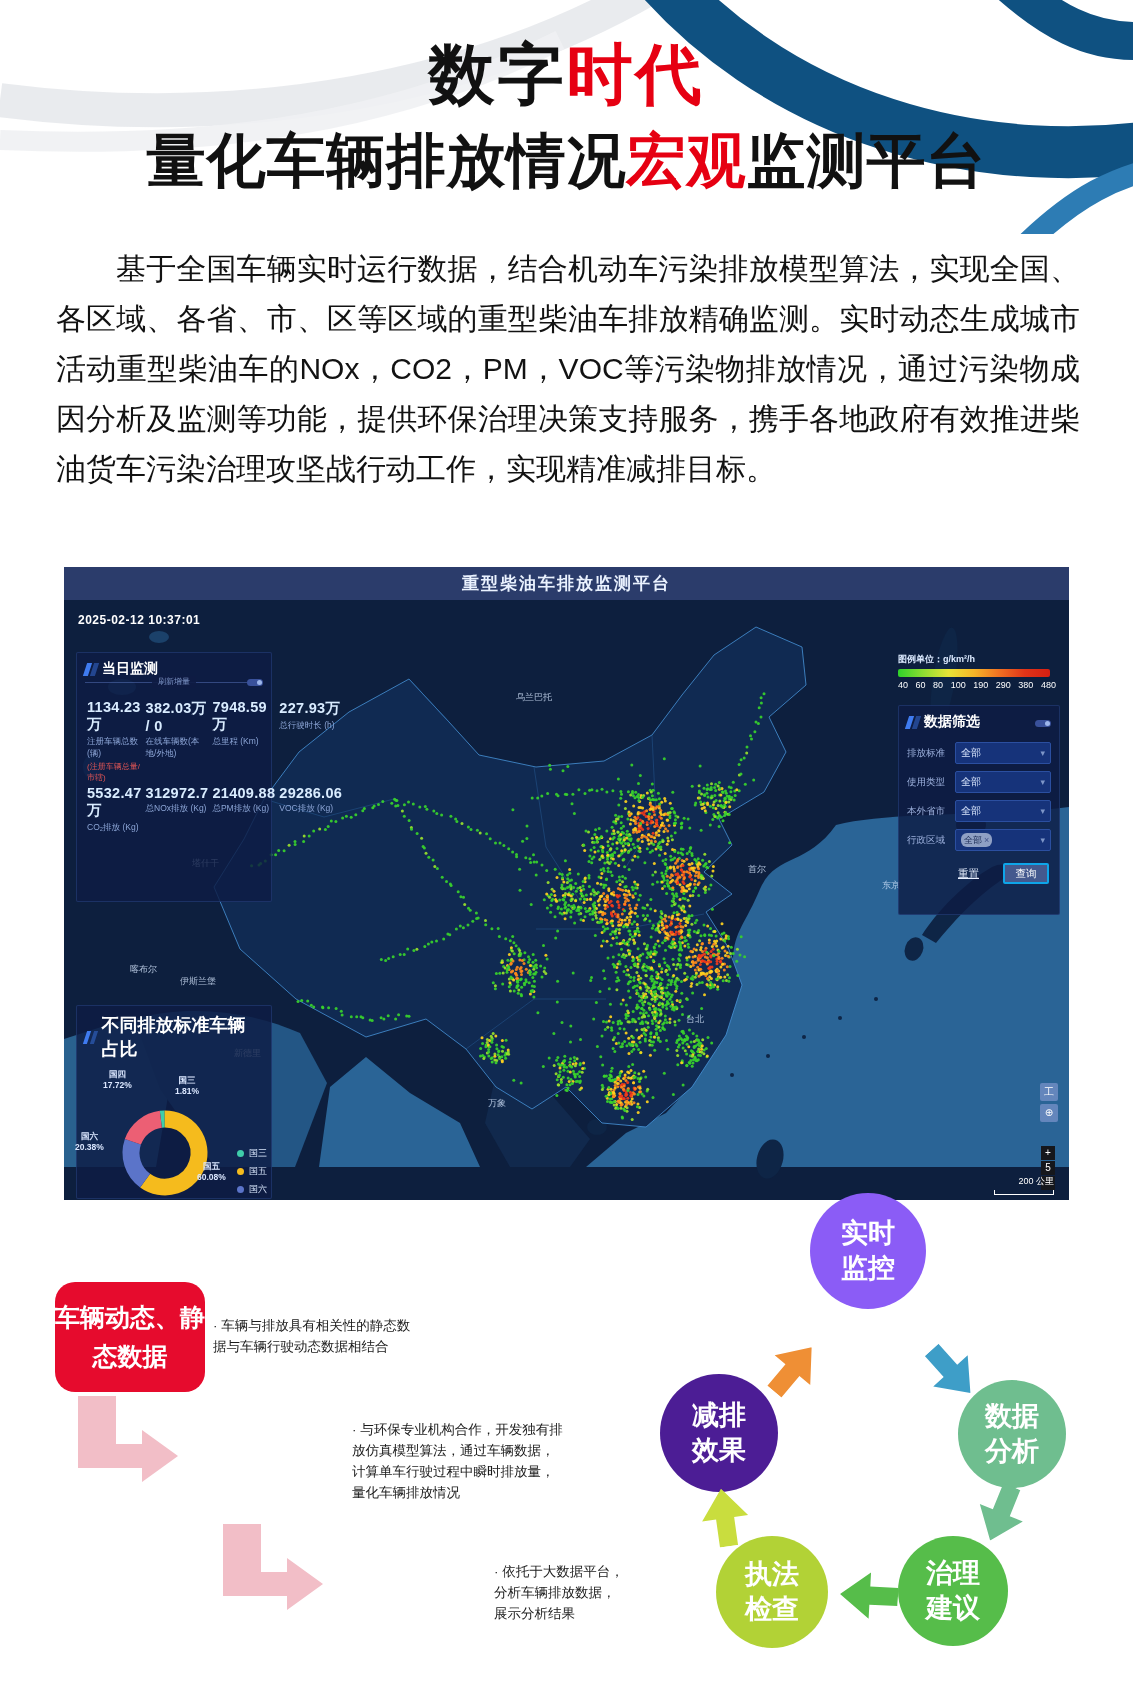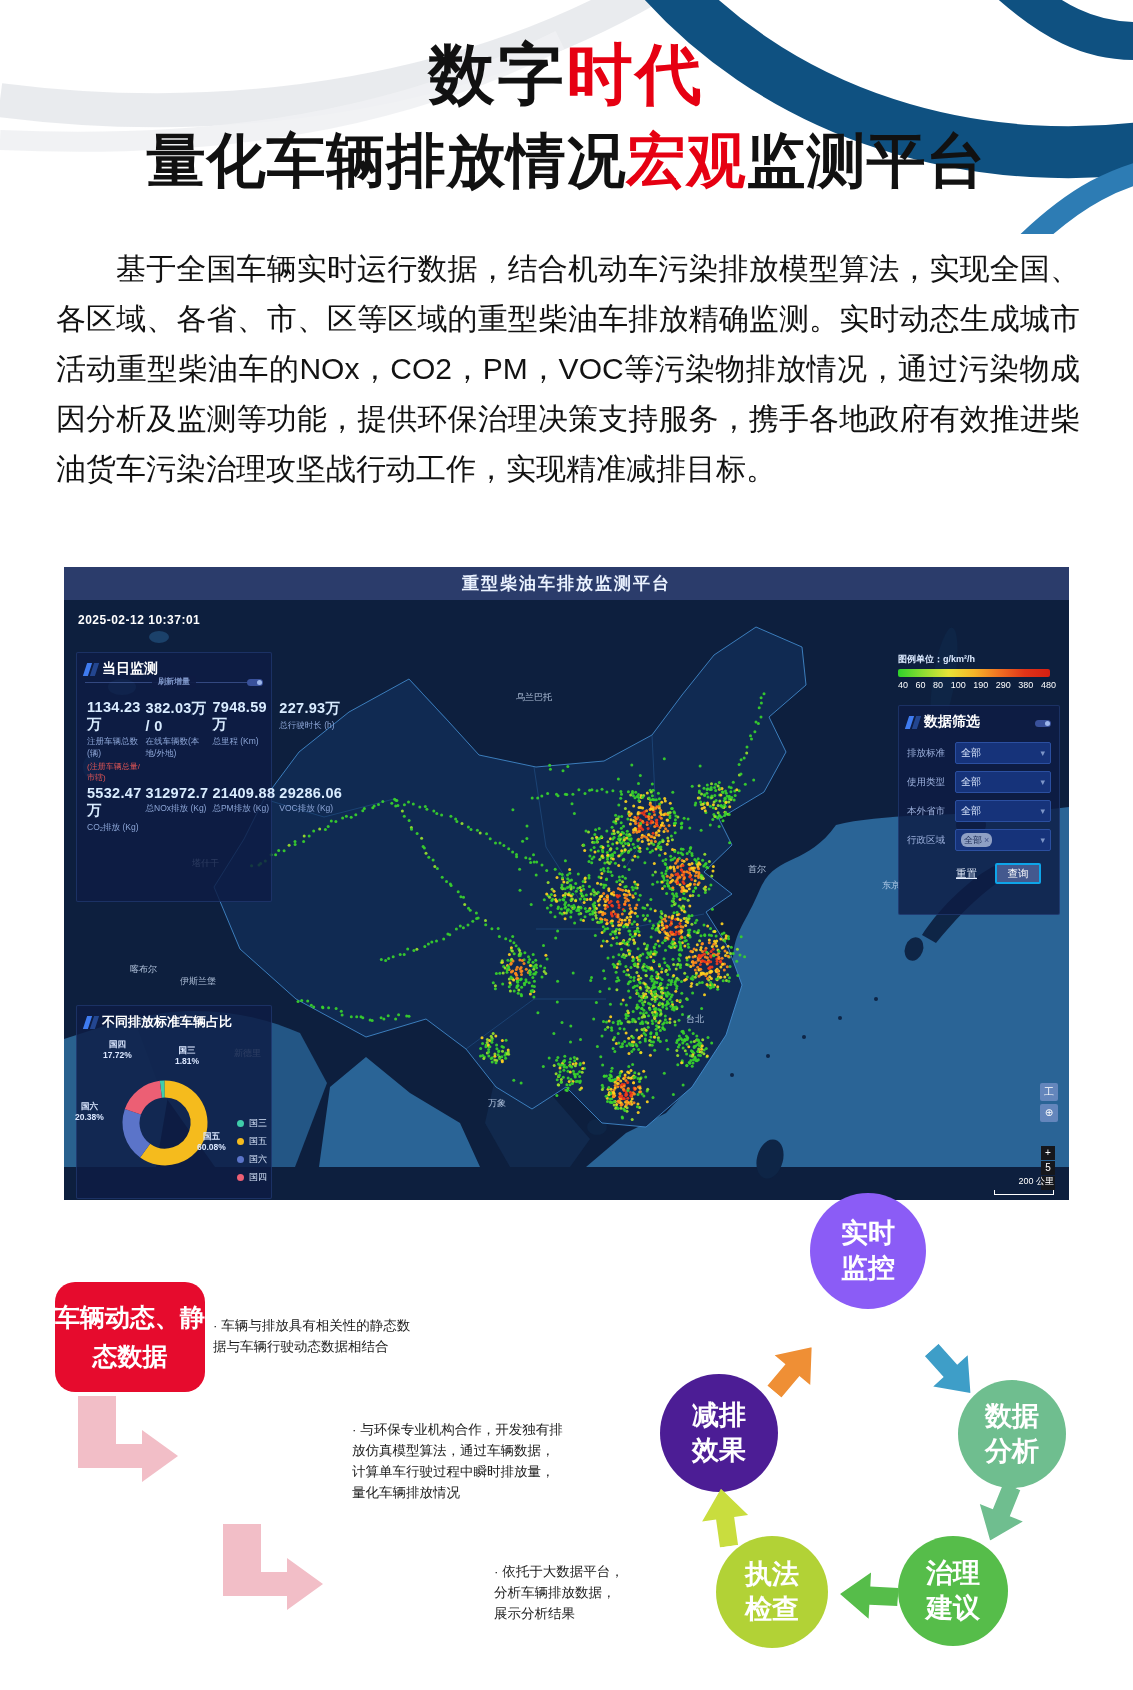--- a/index.html
+++ b/index.html
@@ -20,21 +20,21 @@
   .dash-header{position:absolute;left:0;top:0;width:100%;height:33px;background:#2b3c6b;
                color:#eaf2ff;font-size:17px;font-weight:bold;text-align:center;line-height:33px;letter-spacing:2px;}
   .timestamp{position:absolute;left:14px;top:46px;color:#fff;font-size:12px;font-weight:bold;letter-spacing:.5px;}
   .maplbl{position:absolute;color:rgba(215,232,255,.78);font-size:9px;white-space:nowrap;}
   .panel{position:absolute;background:rgba(14,28,68,.82);border:1px solid rgba(70,110,200,.25);border-radius:2px;}
   .phead{display:flex;align-items:center;gap:6px;padding:7px 8px 4px 8px;color:#fff;font-weight:bold;font-size:14px;}
   .slash{display:inline-block;width:5px;height:13px;background:#3f7bf0;transform:skewX(-18deg);
          box-shadow:7px 0 0 rgba(63,123,240,.45);margin-right:6px;}
   .pdivider{position:relative;margin:0 8px;border-top:1px solid rgba(110,140,220,.4);height:12px;
             display:flex;justify-content:center;}
-  .pnote{position:relative;top:-7px;background:rgba(14,28,68,.9);padding:0 6px;color:#7e96c8;font-size:8px;font-weight:bold;}
+  .pnote{position:relative;top:-7px;background:rgba(14,28,68,.9);padding:0 6px;color:#7e96c8;font-size:8px;}
   .ptoggle{position:absolute;right:0;top:-4px;width:16px;height:7px;border-radius:4px;background:#39519b;}
   .ptoggle::after{content:"";position:absolute;right:1px;top:1px;width:5px;height:5px;border-radius:50%;background:#9db6ea;}
   .stats{display:grid;grid-template-columns:1fr 1fr 1fr 1fr;gap:2px 4px;padding:4px 10px;}
   .stat{min-height:47px;}
   .sv{color:#d9ecff;font-size:14.5px;font-weight:bold;letter-spacing:.3px;}
   .sl{color:#8ca5d6;font-size:8.5px;margin-top:2px;}
   .ss{color:#e05555;font-size:8px;margin-top:1px;}
   
   .lgd{position:absolute;left:834px;top:86px;width:160px;}
   .lgd-t{color:#dcEAff;color:#dceaff;font-size:9px;margin-bottom:3px;font-weight:bold;}
@@ -43,21 +43,21 @@
   .lgd-ticks{display:flex;justify-content:space-between;width:158px;color:#fff;font-size:9px;margin-top:3px;}
   
   .fpanel{left:834px;top:138px;width:160px;height:208px;}
   .frow{display:flex;align-items:center;gap:6px;padding:7px 8px 0 8px;}
   .flbl{color:#9db1dd;font-size:9.5px;width:42px;flex:none;}
   .fsel{flex:1;display:flex;align-items:center;justify-content:space-between;background:#16337a;
         border:1px solid #2b4fa0;border-radius:2px;height:20px;padding:0 5px;color:#d5e2fa;font-size:10px;cursor:pointer;}
   .chip{background:#8fa0c4;color:#1c2c55;border-radius:6px;font-size:9px;padding:0 3px;line-height:14px;}
   .chip .x{color:#44548a;margin-left:2px;}
   .chev{color:#7e96c8;font-size:9px;}
-  .fbtns{display:flex;align-items:center;justify-content:flex-end;gap:18px;padding:12px 18px 0 0;}
+  .fbtns{display:flex;align-items:center;justify-content:flex-end;gap:24px;padding:12px 10px 0 0;}
   .reset{color:#e8f0ff;font-size:10.5px;text-decoration:underline;cursor:pointer;}
   .query{background:#44598e;border:2px solid #0ea5e9;color:#fff;font-size:10.5px;width:46px;height:21px;border-radius:2px;cursor:pointer;}
   
   .dbody{position:relative;height:166px;}
   #donut{position:absolute;left:36px;top:36px;}
   .callout{position:absolute;color:#dbe7ff;font-size:8.5px;line-height:1.3;white-space:pre-line;text-align:center;font-weight:bold;}
   .dlegend{position:absolute;right:4px;top:82px;}
   .dlegend .li{display:flex;align-items:center;gap:5px;margin-bottom:5px;color:#d5e2f8;font-size:9px;}
   .ldot{width:7px;height:7px;border-radius:50%;}
   
@@ -2766,21 +2766,21 @@
             <span class="chev">▾</span>
           </span>
       </div>
       <div class="fbtns">
         <span class="reset">重置</span>
         <button class="query">查询</button>
       </div>
     </div>
 
     <div class="panel" style="left:12px;top:438px;width:194px;height:192px">
-      <div class="phead" style="font-size:13px">
+      <div class="phead" style="font-size:18px">
           <span class="slash"></span>
           <span>不同排放标准车辆占比</span>
         </div>
       <div class="dbody" id="donut-wrap">
         <svg id="donut" width="104" height="104" viewBox="0 0 104 104">
             <path d="M47.86,18.25 A34,34 0 0 1 51.71,18.00" stroke="#3fcdaa" stroke-width="17" fill="none"></path>
             <path d="M51.71,18.00 A34,34 0 1 1 32.11,79.57" stroke="#f5bb1d" stroke-width="17" fill="none"></path>
             <path d="M32.11,79.57 A34,34 0 0 1 19.89,40.83" stroke="#5b74c9" stroke-width="17" fill="none"></path>
             <path d="M19.89,40.83 A34,34 0 0 1 47.84,18.26" stroke="#ec5f74" stroke-width="17" fill="none"></path>
           </svg>

